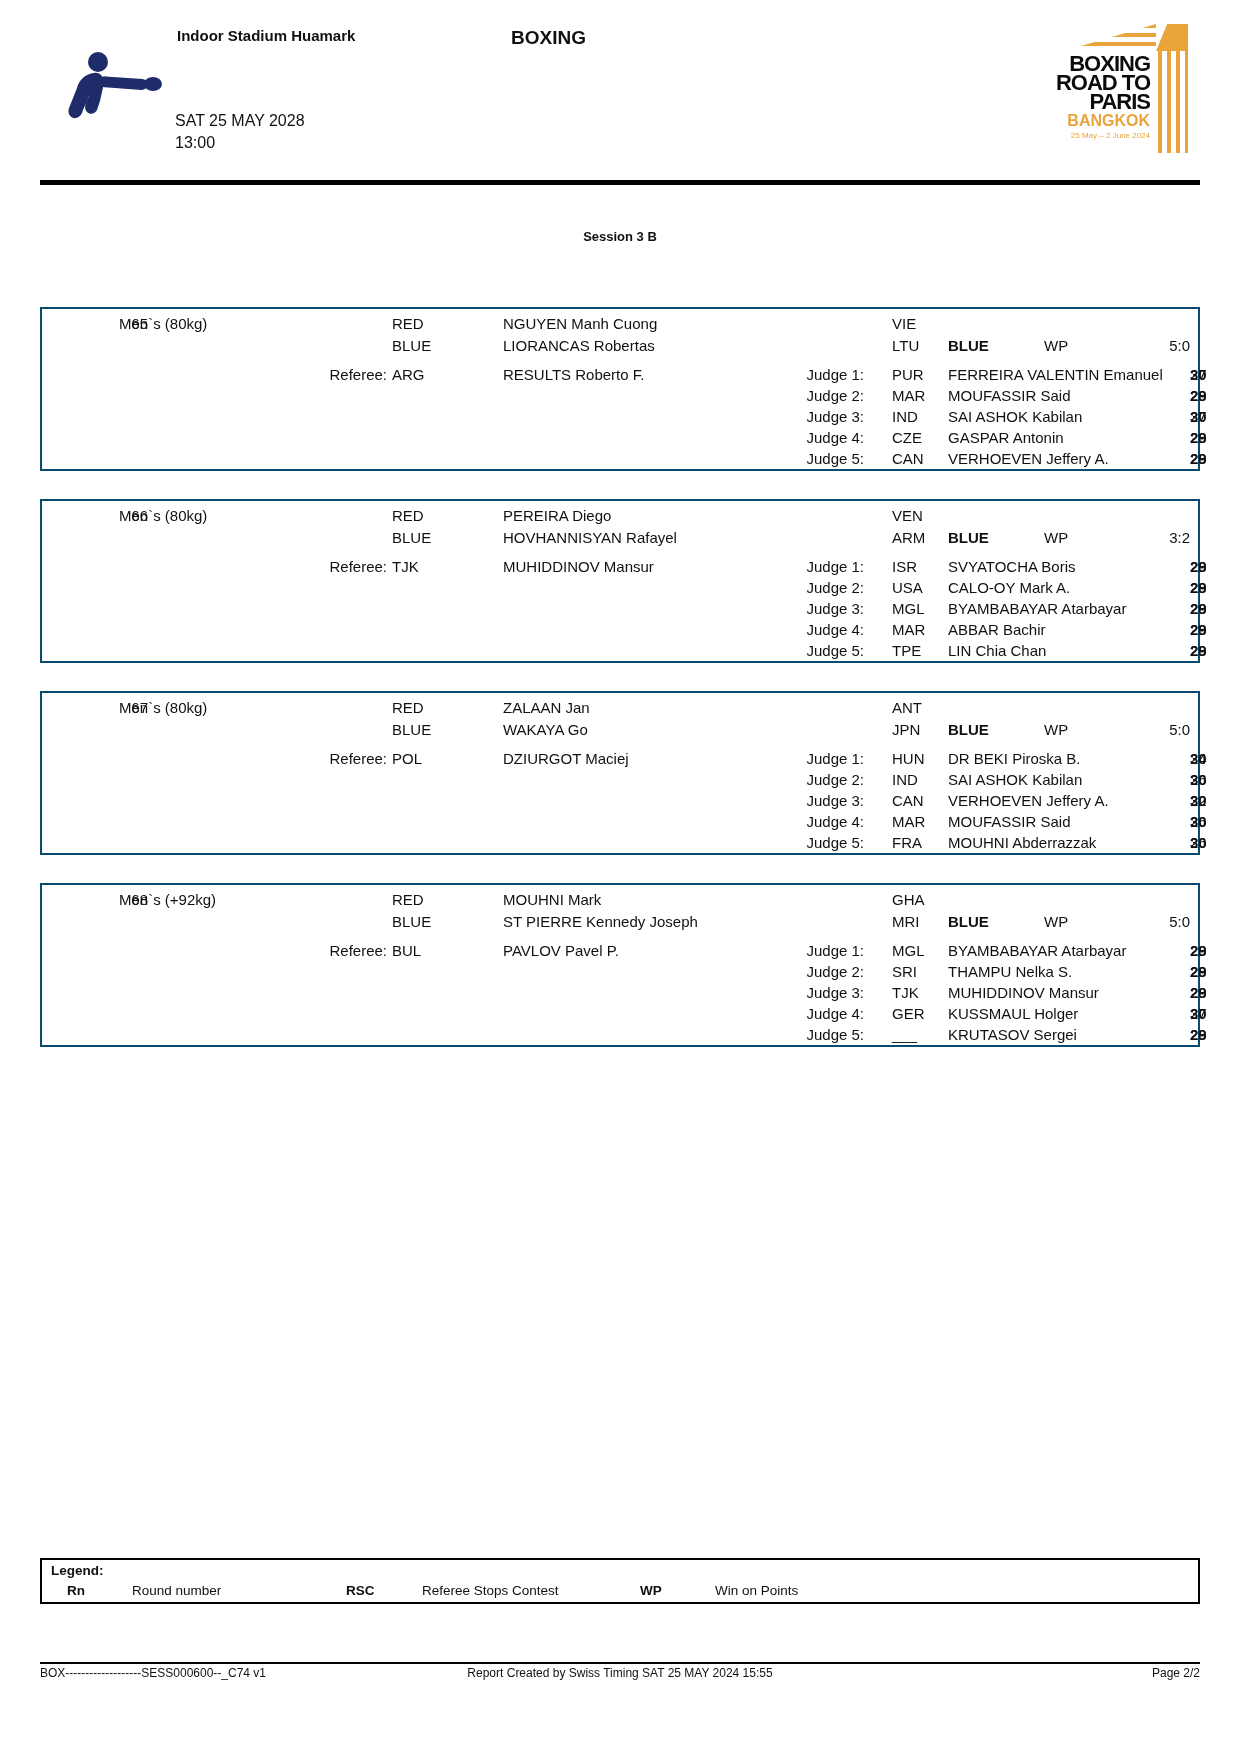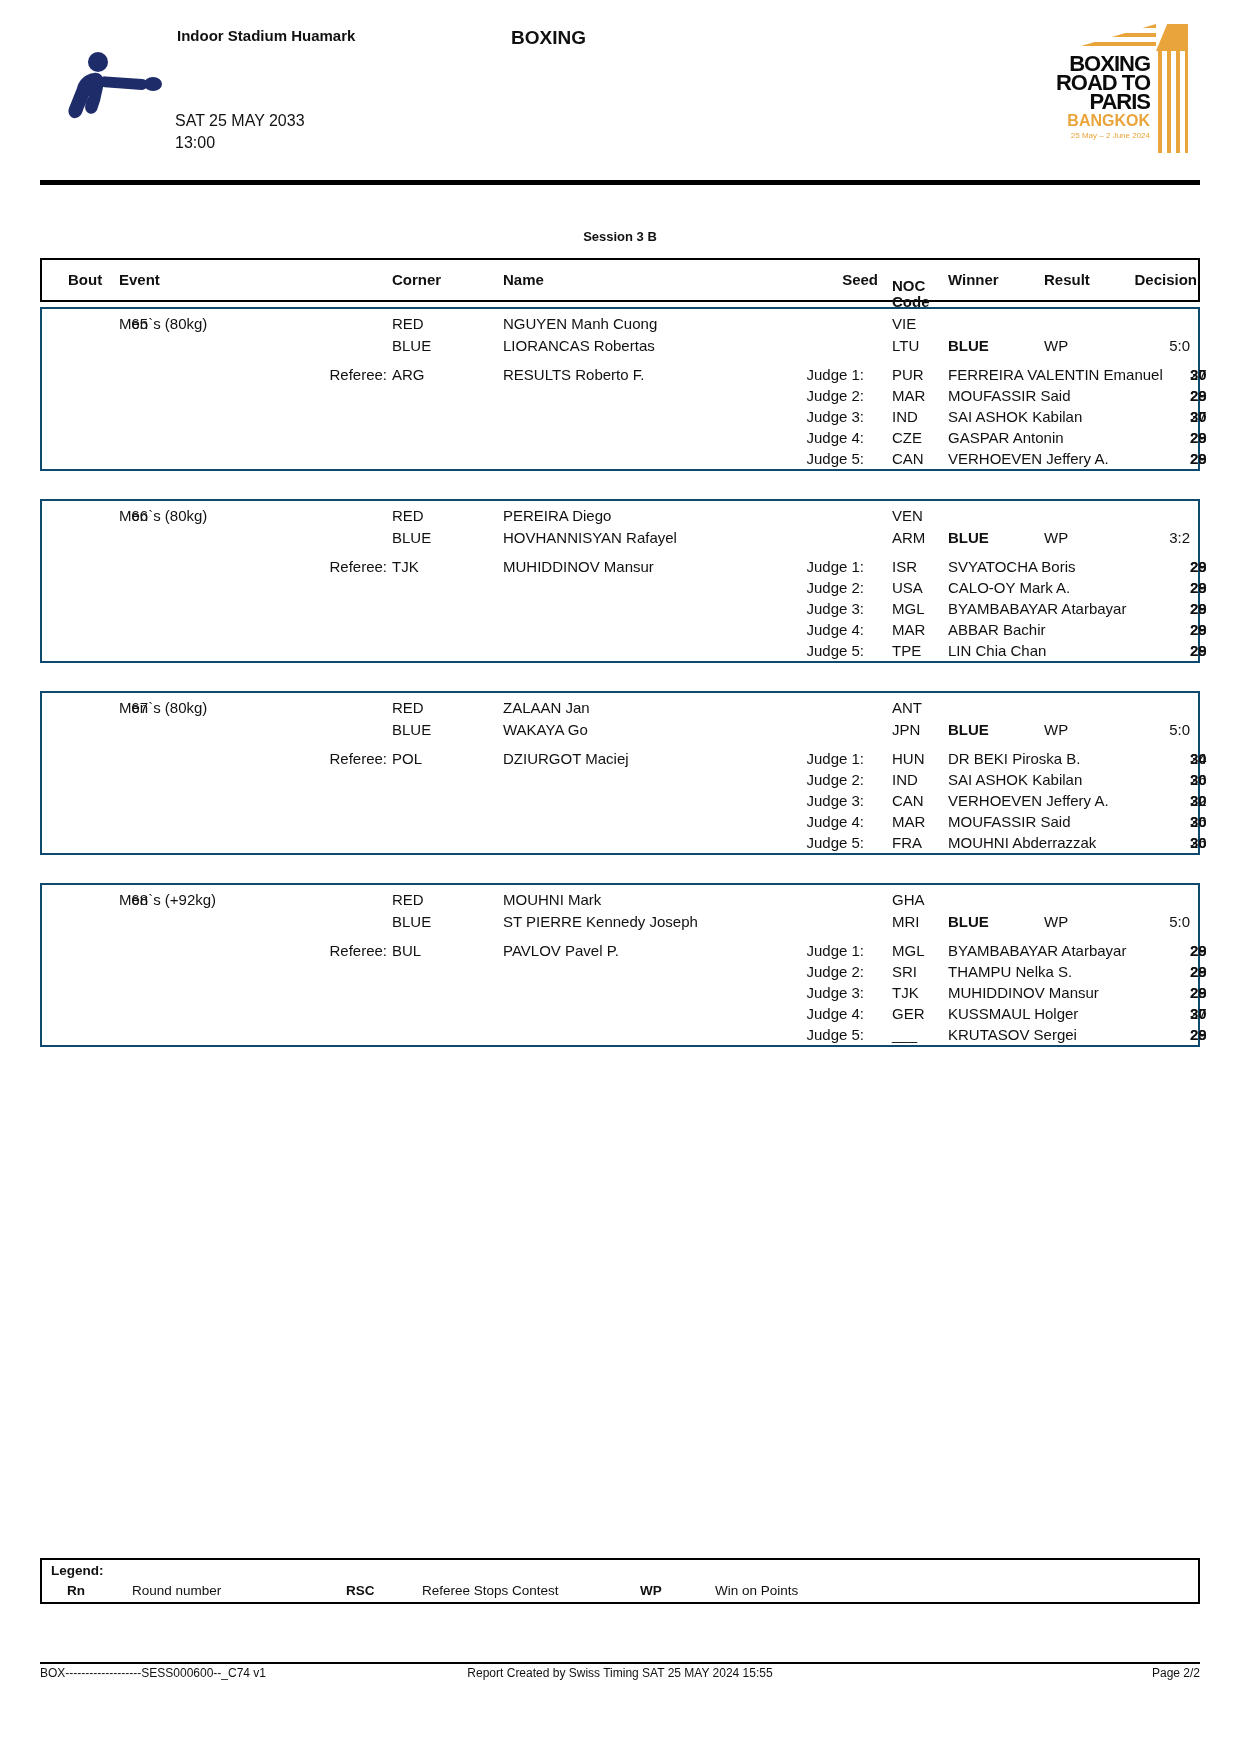--- a/index.html
+++ b/index.html
@@ -90,51 +90,39 @@
         <circle cx="42" cy="12" r="10"></circle>
         <rect x="44" y="26" width="48" height="11" rx="5.5" transform="rotate(4 44 26)"></rect>
         <ellipse cx="97" cy="34" rx="9" ry="7"></ellipse>
         <path d="M38 23 C29 24 23 30 21 38 L13 58 C11 64 15 69 20 68 C24 67 26 64 27 60 L33 46 C35 49 39 51 44 51 L48 33 C48 27 44 22 38 23 Z"></path>
         <path d="M33 46 L44 51 L41 60 C39 64 34 65 31 62 C28 59 29 54 31 50 Z"></path>
       </g>
     </svg>
   </div>
   <div class="venue">Indoor Stadium Huamark</div>
   <div class="sport">BOXING</div>
-  <div class="hdate">SAT 25 MAY 2033</div>
+  <div class="hdate">SAT 25 MAY 2028</div>
   <div class="htime">13:00</div>
 
   <div class="logo">
     <div class="top-stripes"></div>
     <div class="corner"></div>
     <div class="right-stripes"></div>
     <div class="ltext">
       <div class="l-big">BOXING</div>
       <div class="l-big">ROAD TO</div>
       <div class="l-big">PARIS</div>
       <div class="l-city">BANGKOK</div>
       <div class="l-dates">25 May – 2 June 2024</div>
     </div>
   </div>
 
   <div class="header-rule"></div>
   <div class="subtitle">Session 3 B</div>
 
-  <div class="thead">
-    <span class="th-bout">Bout</span>
-    <span class="th-event">Event</span>
-    <span class="th-corner">Corner</span>
-    <span class="th-name">Name</span>
-    <span class="th-seed">Seed</span>
-    <span class="th-noc1">NOC</span>
-    <span class="th-noc2">Code</span>
-    <span class="th-winner">Winner</span>
-    <span class="th-result">Result</span>
-    <span class="th-decision">Decision</span>
-  </div>
 
   <div id="bouts">
   <div class="bout-box">
     <div class="r">
       <span class="c-bout">65</span>
       <span class="c-event">Men`s (80kg)</span>
       <span class="c-corner">RED</span>
       <span class="c-name">NGUYEN Manh Cuong</span>
       <span class="c-noc">VIE</span>
     </div>

